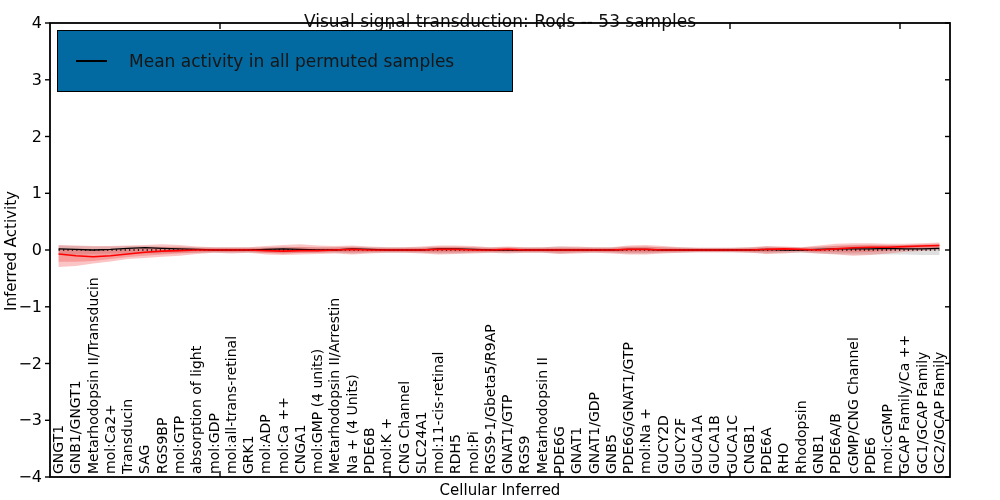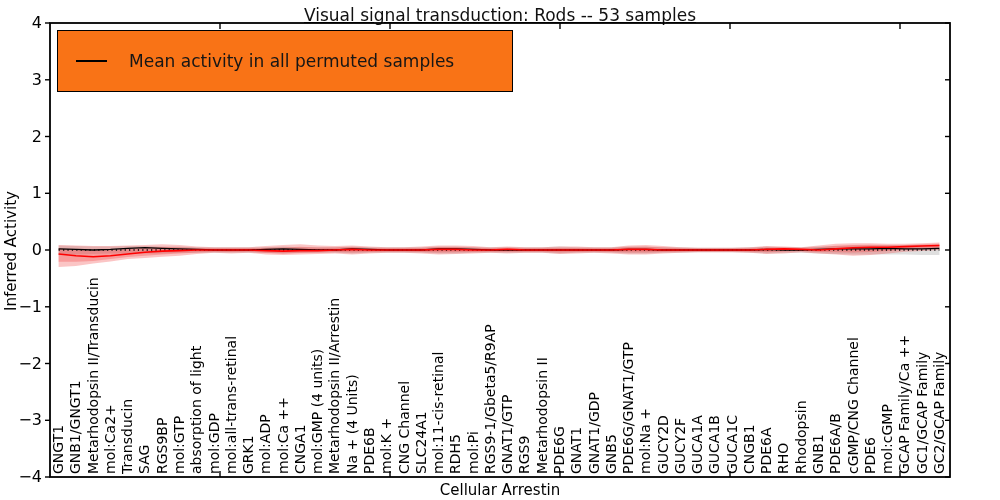--- a/index.html
+++ b/index.html
@@ -2,56 +2,56 @@
 <html><head>
 <meta charset="utf-8">
 <style>
   html,body{margin:0;padding:0;background:#ffffff;}
   #figure{
     position:relative;width:1000px;height:500px;background:#ffffff;
     font-family:"DejaVu Sans","Liberation Sans",sans-serif;color:#000;
     overflow:hidden;
   }
   #chart-title{
-    position:absolute;top:5px;left:50px;width:900px;text-align:center;
-    font-size:17px;color:#111;text-decoration:underline;
+    position:absolute;top:11px;left:50px;width:900px;text-align:center;
+    font-size:17px;color:#111;
   }
   #y-axis-title{
     position:absolute;left:-59px;top:242px;width:140px;text-align:center;
     font-size:15px;transform:rotate(-90deg);
   }
   #x-axis-title{
     position:absolute;left:50px;top:481px;width:900px;text-align:center;
     font-size:15px;
   }
   #chart-svg{position:absolute;left:0;top:0;}
   .ytick-label{
     position:absolute;width:42px;text-align:right;font-size:16px;line-height:18px;color:#000;
   }
   .xcat-label{
     position:absolute;font-size:14px;line-height:17px;white-space:nowrap;
     transform:rotate(-90deg);transform-origin:0 0;color:#000;
   }
   #legend{
     position:absolute;left:57px;top:30px;width:456px;height:62px;
-    background:#f97316;border:1.6px solid #000;box-sizing:border-box;
+    background:#0369a1;border:1.6px solid #000;box-sizing:border-box;
     display:flex;flex-direction:column;justify-content:space-around;
     padding:4px 0 4px 18px;z-index:5;
   }
   .legend-row{display:flex;align-items:center;height:26px;}
   .legend-swatch{display:inline-block;width:31px;height:0;border-top-style:solid;border-top-width:2px;margin-right:22px;}
   .legend-label{font-size:17px;color:#161616;white-space:nowrap;}
 </style>
 </head>
 <body>
 
 <div id="figure">
   <div id="chart-title">Visual signal transduction: Rods -- 53 samples</div>
   <div id="y-axis-title">Inferred Activity</div>
-  <div id="x-axis-title">Cellular Arrestin</div>
+  <div id="x-axis-title">Cellular Inferred</div>
 
   <svg id="chart-svg" width="1000" height="500" viewBox="0 0 1000 500">
       <path d="M58.6,245.5 75.9,246.0 93.2,246.6 110.5,246.6 127.7,246.0 145.0,246.0 162.3,246.6 179.5,246.6 196.8,247.2 214.1,247.2 231.3,247.2 248.6,247.2 265.9,247.2 283.2,246.6 300.4,247.2 317.7,247.2 335.0,247.2 352.2,246.6 369.5,247.2 386.8,247.2 404.0,247.2 421.3,247.2 438.6,246.6 455.9,246.6 473.1,247.2 490.4,247.2 507.7,247.2 524.9,247.2 542.2,247.2 559.5,246.6 576.7,247.2 594.0,247.2 611.3,247.2 628.5,246.6 645.8,246.6 663.1,247.2 680.4,247.2 697.6,247.7 714.9,247.7 732.2,247.7 749.4,247.2 766.7,246.6 784.0,247.2 801.2,247.2 818.5,246.6 835.8,246.0 853.1,245.5 870.3,245.5 887.6,245.5 904.9,245.5 922.1,244.9 939.4,244.9 L939.4,255.1 L922.1,255.1 L904.9,254.5 L887.6,254.5 L870.3,254.5 L853.1,254.5 L835.8,254.0 L818.5,253.4 L801.2,252.8 L784.0,252.8 L766.7,253.4 L749.4,252.8 L732.2,252.3 L714.9,252.3 L697.6,252.3 L680.4,252.8 L663.1,252.8 L645.8,253.4 L628.5,253.4 L611.3,252.8 L594.0,252.8 L576.7,252.8 L559.5,253.4 L542.2,252.8 L524.9,252.8 L507.7,252.8 L490.4,252.8 L473.1,252.8 L455.9,253.4 L438.6,253.4 L421.3,252.8 L404.0,252.8 L386.8,252.8 L369.5,252.8 L352.2,253.4 L335.0,252.8 L317.7,252.8 L300.4,252.8 L283.2,253.4 L265.9,252.8 L248.6,252.8 L231.3,252.8 L214.1,252.8 L196.8,252.8 L179.5,252.8 L162.3,253.4 L145.0,253.4 L127.7,253.4 L110.5,253.4 L93.2,254.0 L75.9,254.5 L58.6,255.1 Z" fill="#aaaaaa" opacity="0.38"></path>
       <path d="M58.6,244.9 75.9,245.5 93.2,246.0 110.5,246.0 127.7,245.5 145.0,244.9 162.3,244.3 179.5,244.9 196.8,246.6 214.1,247.2 231.3,247.2 248.6,247.2 265.9,246.0 283.2,244.9 300.4,244.3 317.7,245.5 335.0,246.0 352.2,245.5 369.5,246.6 386.8,247.2 404.0,247.2 421.3,246.6 438.6,245.5 455.9,245.5 473.1,246.0 490.4,247.2 507.7,246.6 524.9,247.2 542.2,247.2 559.5,246.6 576.7,246.6 594.0,247.2 611.3,247.2 628.5,245.5 645.8,244.9 663.1,246.0 680.4,247.2 697.6,247.7 714.9,247.7 732.2,247.7 749.4,247.2 766.7,246.0 784.0,246.6 801.2,247.2 818.5,245.5 835.8,243.8 853.1,243.2 870.3,243.2 887.6,243.8 904.9,243.8 922.1,243.2 939.4,242.6 L939.4,250.0 L922.1,251.1 L904.9,251.7 L887.6,253.4 L870.3,255.1 L853.1,255.7 L835.8,254.5 L818.5,253.4 L801.2,252.3 L784.0,253.4 L766.7,254.0 L749.4,252.8 L732.2,252.3 L714.9,252.3 L697.6,252.3 L680.4,252.8 L663.1,253.4 L645.8,254.5 L628.5,254.5 L611.3,253.4 L594.0,252.8 L576.7,253.4 L559.5,254.0 L542.2,252.8 L524.9,252.8 L507.7,253.4 L490.4,252.8 L473.1,253.4 L455.9,254.0 L438.6,254.5 L421.3,253.4 L404.0,252.8 L386.8,252.8 L369.5,253.4 L352.2,254.5 L335.0,253.4 L317.7,254.0 L300.4,254.5 L283.2,255.1 L265.9,254.5 L248.6,252.8 L231.3,253.4 L214.1,252.8 L196.8,254.0 L179.5,255.7 L162.3,256.8 L145.0,257.9 L127.7,259.1 L110.5,261.4 L93.2,263.6 L75.9,265.9 L58.6,267.0 Z" fill="#f03030" opacity="0.28"></path>
       <path d="M58.6,248.5 75.9,249.5 93.2,250.3 110.5,249.9 127.7,248.9 145.0,247.8 162.3,247.0 179.5,247.2 196.8,248.0 214.1,248.3 231.3,248.3 248.6,248.3 265.9,247.8 283.2,247.4 300.4,246.8 317.7,247.5 335.0,247.6 352.2,247.0 369.5,248.0 386.8,248.3 404.0,248.3 421.3,248.0 438.6,247.0 455.9,247.0 473.1,247.6 490.4,248.3 507.7,247.7 524.9,248.3 542.2,248.3 559.5,248.0 576.7,248.0 594.0,248.3 611.3,248.3 628.5,247.0 645.8,246.7 663.1,247.6 680.4,248.3 697.6,248.6 714.9,248.6 732.2,248.6 749.4,248.3 766.7,247.4 784.0,247.5 801.2,248.1 818.5,247.3 835.8,245.8 853.1,245.0 870.3,244.8 887.6,245.1 904.9,244.9 922.1,244.3 939.4,243.8 L939.4,248.2 L922.1,249.1 L904.9,249.7 L887.6,250.9 L870.3,251.9 L853.1,252.5 L835.8,252.3 L818.5,252.0 L801.2,251.1 L784.0,251.6 L766.7,252.2 L749.4,251.7 L732.2,251.4 L714.9,251.4 L697.6,251.4 L680.4,251.7 L663.1,252.0 L645.8,252.5 L628.5,252.5 L611.3,252.0 L594.0,251.7 L576.7,252.0 L559.5,252.4 L542.2,251.7 L524.9,251.7 L507.7,251.8 L490.4,251.7 L473.1,252.0 L455.9,252.2 L438.6,252.5 L421.3,252.0 L404.0,251.7 L386.8,251.7 L369.5,252.0 L352.2,252.5 L335.0,252.0 L317.7,252.6 L300.4,253.0 L283.2,253.5 L265.9,253.0 L248.6,251.7 L231.3,252.0 L214.1,251.7 L196.8,252.4 L179.5,253.6 L162.3,254.5 L145.0,255.7 L127.7,257.0 L110.5,259.1 L93.2,260.9 L75.9,261.8 L58.6,261.8 Z" fill="#f03030" opacity="0.28"></path>
       <line x1="58.65" y1="250" x2="939.4" y2="250" stroke="#000" stroke-width="1.6" stroke-dasharray="1.2,3.2"></line>
       <path d="M58.6,248.9 L75.9,249.4 L93.2,250.0 L110.5,249.4 L127.7,248.3 L145.0,247.7 L162.3,248.3 L179.5,248.9 L196.8,249.4 L214.1,250.0 L231.3,250.0 L248.6,250.0 L265.9,249.4 L283.2,248.9 L300.4,249.4 L317.7,250.0 L335.0,250.0 L352.2,248.9 L369.5,249.4 L386.8,250.0 L404.0,250.0 L421.3,250.0 L438.6,248.9 L455.9,248.9 L473.1,249.4 L490.4,250.0 L507.7,250.0 L524.9,250.0 L542.2,250.0 L559.5,250.0 L576.7,250.0 L594.0,250.0 L611.3,250.0 L628.5,249.4 L645.8,249.4 L663.1,250.0 L680.4,250.0 L697.6,250.0 L714.9,250.0 L732.2,250.0 L749.4,250.0 L766.7,249.4 L784.0,250.0 L801.2,250.0 L818.5,249.4 L835.8,248.9 L853.1,248.9 L870.3,248.9 L887.6,248.3 L904.9,248.9 L922.1,248.9 L939.4,248.3 " fill="none" stroke="#000000" stroke-width="1.3"></path>
       <path d="M58.6,254.0 L75.9,255.7 L93.2,256.8 L110.5,255.7 L127.7,254.0 L145.0,252.3 L162.3,251.1 L179.5,250.6 L196.8,250.0 L214.1,250.0 L231.3,250.0 L248.6,250.0 L265.9,250.6 L283.2,251.1 L300.4,250.6 L317.7,250.6 L335.0,250.0 L352.2,249.4 L369.5,250.0 L386.8,250.0 L404.0,250.0 L421.3,250.0 L438.6,249.4 L455.9,249.4 L473.1,250.0 L490.4,250.0 L507.7,249.4 L524.9,250.0 L542.2,250.0 L559.5,250.0 L576.7,250.0 L594.0,250.0 L611.3,250.0 L628.5,249.4 L645.8,249.4 L663.1,250.0 L680.4,250.0 L697.6,250.0 L714.9,250.0 L732.2,250.0 L749.4,250.0 L766.7,249.4 L784.0,248.9 L801.2,249.4 L818.5,250.0 L835.8,248.9 L853.1,247.7 L870.3,247.2 L887.6,247.2 L904.9,246.6 L922.1,246.0 L939.4,245.5 " fill="none" stroke="#ff0000" stroke-width="1.6"></path>
       <rect x="50" y="23" width="900" height="454" fill="none" stroke="#000000" stroke-width="1.8"></rect>
       <line x1="45" y1="23.0" x2="50" y2="23.0" stroke="#000" stroke-width="1.4"></line>

